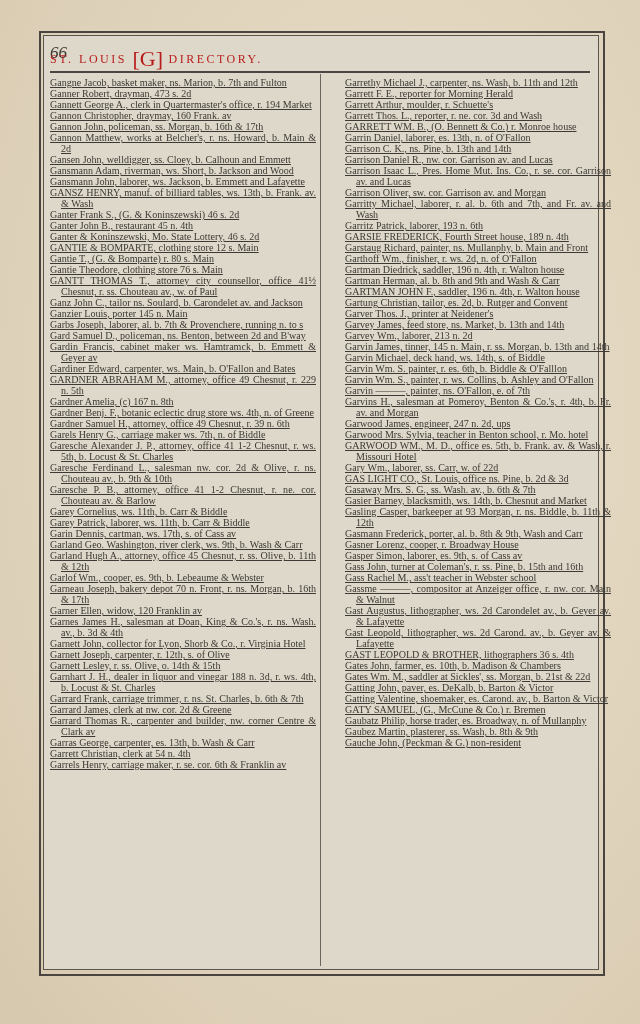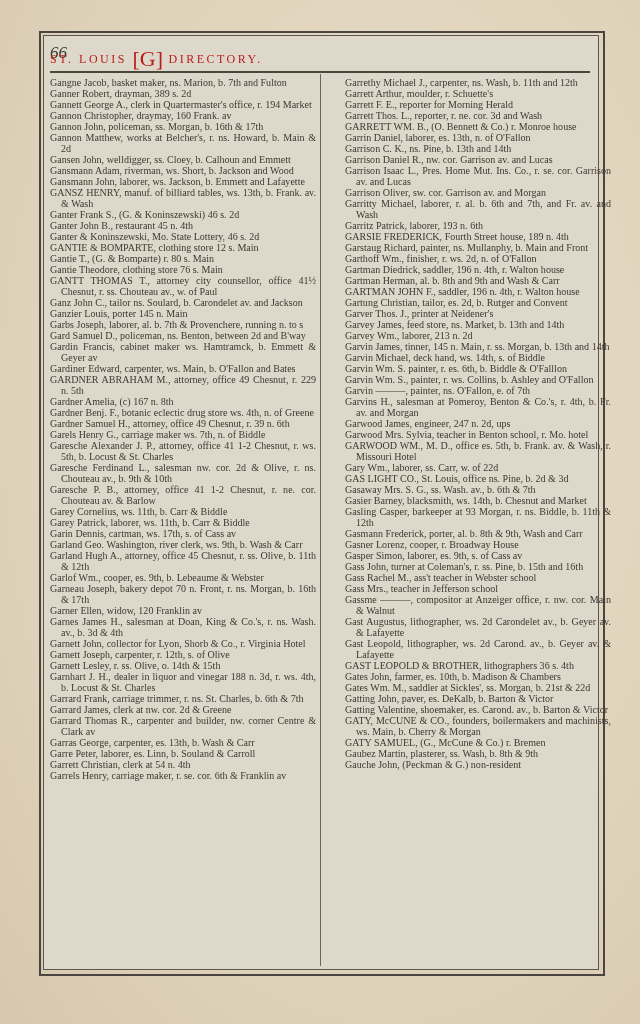--- a/index.html
+++ b/index.html
@@ -38,20 +38,21 @@
     position:absolute; left:50px; top:71px; width:540px; height:0;
     border-top:2px solid #4a4540;
   }
   .col-rule {
     position:absolute; left:320px; top:74px; width:0; height:892px;
     border-left:1px solid #6a655e;
   }
   .col {
     position:absolute; top:77px; font-size:10.05px; line-height:11.0px;
     color:#3d3934;
+    text-decoration:underline;
   }
   .col.left { left:50px; width:266px; }
   .col.right { left:325px; width:266px;margin-left:20px; }
   .entry {
     text-align:justify; padding-left:11px; text-indent:-11px;
     margin:0;
   }
 </style>
 </head>
 <body>
@@ -66,21 +67,21 @@
     <span>ST. LOUIS</span>
     <span class="big">[G]</span>
     <span>DIRECTORY.</span>
   </div>
 </div>
 <div class="head-rule"></div>
 <div class="col-rule"></div>
 
 <div class="col left" id="col-left">
     <p class="entry">Gangne Jacob, basket maker, ns. Marion, b. 7th and Fulton</p>
-    <p class="entry">Ganner Robert, drayman, 389 s. 2d</p>
+    <p class="entry">Ganner Robert, drayman, 473 s. 2d</p>
     <p class="entry">Gannett George A., clerk in Quartermaster's office, r. 194 Market</p>
     <p class="entry">Gannon Christopher, draymay, 160 Frank. av</p>
     <p class="entry">Gannon John, policeman, ss. Morgan, b. 16th &amp; 17th</p>
     <p class="entry">Gannon Matthew, works at Belcher's, r. ns. Howard, b. Main &amp; 2d</p>
     <p class="entry">Gansen John, welldigger, ss. Cloey, b. Calhoun and Emmett</p>
     <p class="entry">Gansmann Adam, riverman, ws. Short, b. Jackson and Wood</p>
     <p class="entry">Gansmann John, laborer, ws. Jackson, b. Emmett and Lafayette</p>
     <p class="entry">GANSZ HENRY, manuf. of billiard tables, ws. 13th, b. Frank. av. &amp; Wash</p>
     <p class="entry">Ganter Frank S., (G. &amp; Koninszewski) 46 s. 2d</p>
     <p class="entry">Ganter John B., restaurant 45 n. 4th</p>
@@ -113,28 +114,27 @@
     <p class="entry">Garner Ellen, widow, 120 Franklin av</p>
     <p class="entry">Garnes James H., salesman at Doan, King &amp; Co.'s, r. ns. Wash. av., b. 3d &amp; 4th</p>
     <p class="entry">Garnett John, collector for Lyon, Shorb &amp; Co., r. Virginia Hotel</p>
     <p class="entry">Garnett Joseph, carpenter, r. 12th, s. of Olive</p>
     <p class="entry">Garnett Lesley, r. ss. Olive, o. 14th &amp; 15th</p>
     <p class="entry">Garnhart J. H., dealer in liquor and vinegar 188 n. 3d, r. ws. 4th, b. Locust &amp; St. Charles</p>
     <p class="entry">Garrard Frank, carriage trimmer, r. ns. St. Charles, b. 6th &amp; 7th</p>
     <p class="entry">Garrard James, clerk at nw. cor. 2d &amp; Greene</p>
     <p class="entry">Garrard Thomas R., carpenter and builder, nw. corner Centre &amp; Clark av</p>
     <p class="entry">Garras George, carpenter, es. 13th, b. Wash &amp; Carr</p>
-    <p class="entry">Garre Peter, laborer, es. Linn, b. Souland &amp; Carroll</p>
     <p class="entry">Garrett Christian, clerk at 54 n. 4th</p>
     <p class="entry">Garrels Henry, carriage maker, r. se. cor. 6th &amp; Franklin av</p>
   </div>
 <div class="col right" id="col-right">
     <p class="entry">Garrethy Michael J., carpenter, ns. Wash, b. 11th and 12th</p>
+    <p class="entry">Garrett F. E., reporter for Morning Herald</p>
     <p class="entry">Garrett Arthur, moulder, r. Schuette's</p>
-    <p class="entry">Garrett F. E., reporter for Morning Herald</p>
     <p class="entry">Garrett Thos. L., reporter, r. ne. cor. 3d and Wash</p>
     <p class="entry">GARRETT WM. B., (O. Bennett &amp; Co.) r. Monroe house</p>
     <p class="entry">Garrin Daniel, laborer, es. 13th, n. of O'Fallon</p>
     <p class="entry">Garrison C. K., ns. Pine, b. 13th and 14th</p>
     <p class="entry">Garrison Daniel R., nw. cor. Garrison av. and Lucas</p>
     <p class="entry">Garrison Isaac L., Pres. Home Mut. Ins. Co., r. se. cor. Garrison av. and Lucas</p>
     <p class="entry">Garrison Oliver, sw. cor. Garrison av. and Morgan</p>
     <p class="entry">Garritty Michael, laborer, r. al. b. 6th and 7th, and Fr. av. and Wash</p>
     <p class="entry">Garritz Patrick, laborer, 193 n. 6th</p>
     <p class="entry">GARSIE FREDERICK, Fourth Street house, 189 n. 4th</p>
@@ -159,26 +159,25 @@
     <p class="entry">Gary Wm., laborer, ss. Carr, w. of 22d</p>
     <p class="entry">GAS LIGHT CO., St. Louis, office ns. Pine, b. 2d &amp; 3d</p>
     <p class="entry">Gasaway Mrs. S. G., ss. Wash. av., b. 6th &amp; 7th</p>
     <p class="entry">Gasier Barney, blacksmith, ws. 14th, b. Chesnut and Market</p>
     <p class="entry">Gasling Casper, barkeeper at 93 Morgan, r. ns. Biddle, b. 11th &amp; 12th</p>
     <p class="entry">Gasmann Frederick, porter, al. b. 8th &amp; 9th, Wash and Carr</p>
     <p class="entry">Gasner Lorenz, cooper, r. Broadway House</p>
     <p class="entry">Gasper Simon, laborer, es. 9th, s. of Cass av</p>
     <p class="entry">Gass John, turner at Coleman's, r. ss. Pine, b. 15th and 16th</p>
     <p class="entry">Gass Rachel M., ass't teacher in Webster school</p>
-    <p class="entry">Gass Mrs., teacher in Jefferson school</p>
     <p class="entry">Gassme ———, compositor at Anzeiger office, r. nw. cor. Main &amp; Walnut</p>
     <p class="entry">Gast Augustus, lithographer, ws. 2d Carondelet av., b. Geyer av. &amp; Lafayette</p>
     <p class="entry">Gast Leopold, lithographer, ws. 2d Carond. av., b. Geyer av. &amp; Lafayette</p>
     <p class="entry">GAST LEOPOLD &amp; BROTHER, lithographers 36 s. 4th</p>
     <p class="entry">Gates John, farmer, es. 10th, b. Madison &amp; Chambers</p>
     <p class="entry">Gates Wm. M., saddler at Sickles', ss. Morgan, b. 21st &amp; 22d</p>
     <p class="entry">Gatting John, paver, es. DeKalb, b. Barton &amp; Victor</p>
     <p class="entry">Gatting Valentine, shoemaker, es. Carond. av., b. Barton &amp; Victor</p>
-    <p class="entry">GATY, McCUNE &amp; CO., founders, boilermakers and machinists, ws. Main, b. Cherry &amp; Morgan</p>
     <p class="entry">GATY SAMUEL, (G., McCune &amp; Co.) r. Bremen</p>
+    <p class="entry">Gaubatz Philip, horse trader, es. Broadway, n. of Mullanphy</p>
     <p class="entry">Gaubez Martin, plasterer, ss. Wash, b. 8th &amp; 9th</p>
     <p class="entry">Gauche John, (Peckman &amp; G.) non-resident</p>
   </div>
 
 </body></html>

